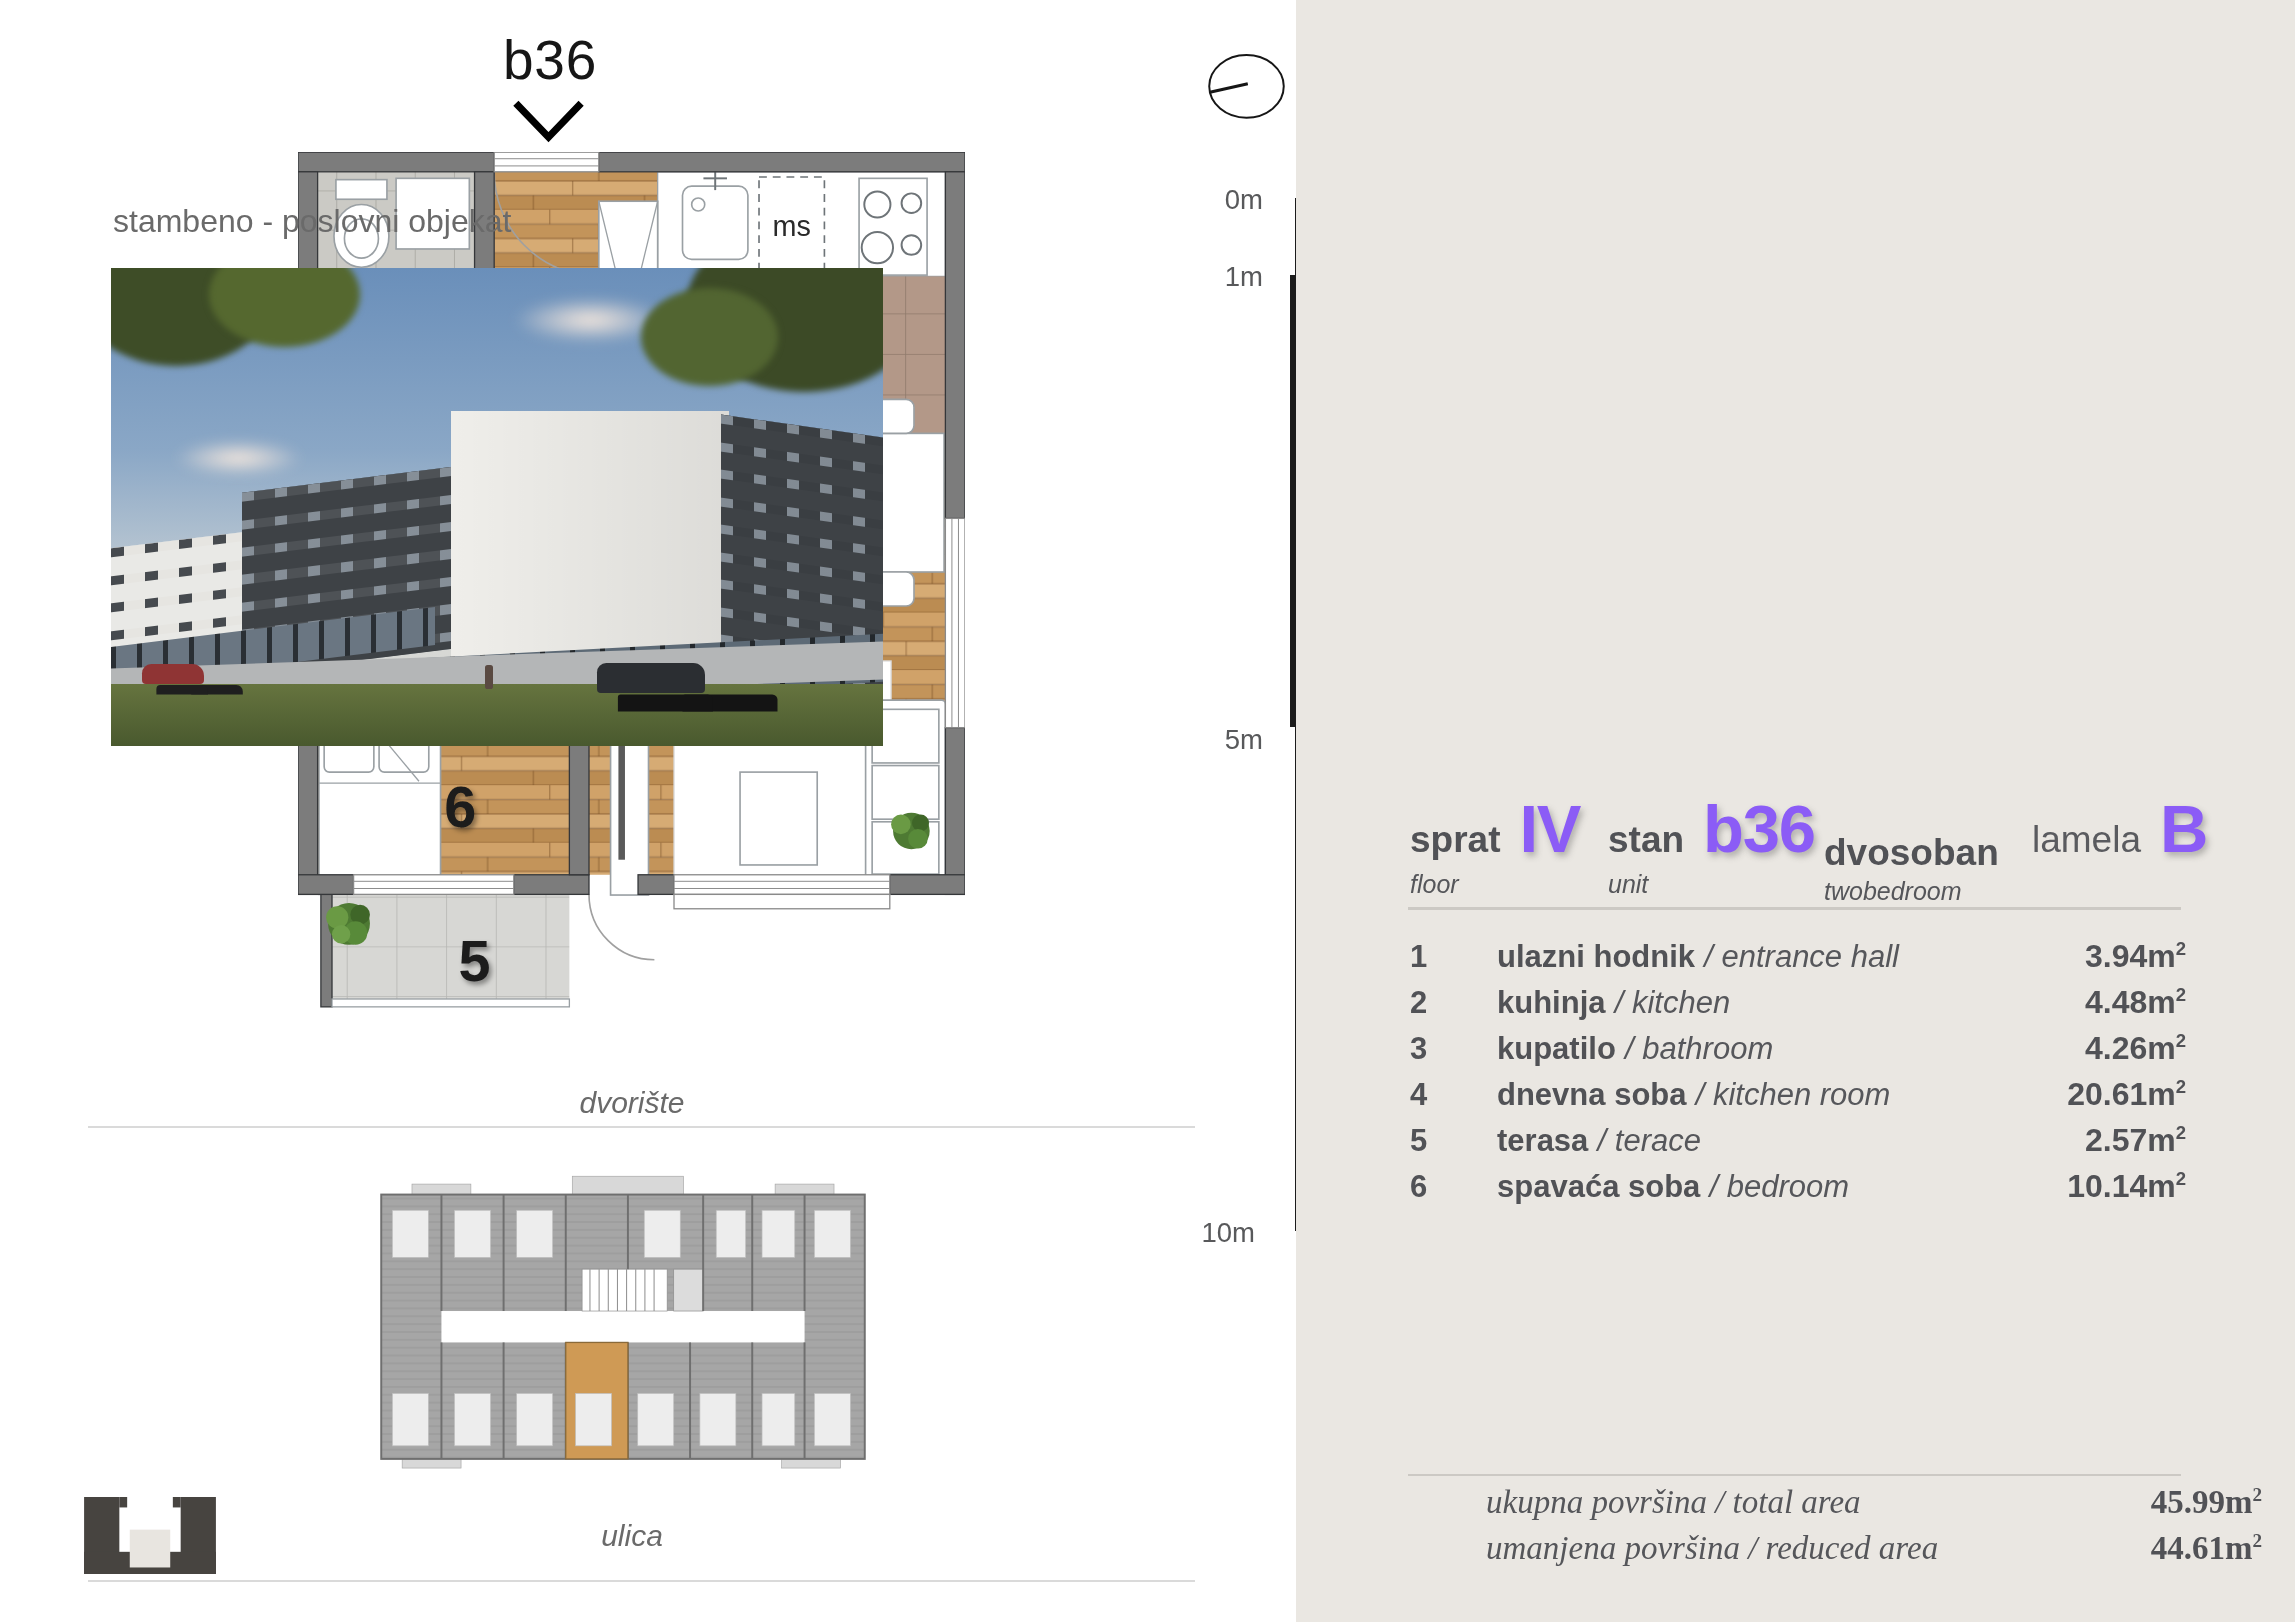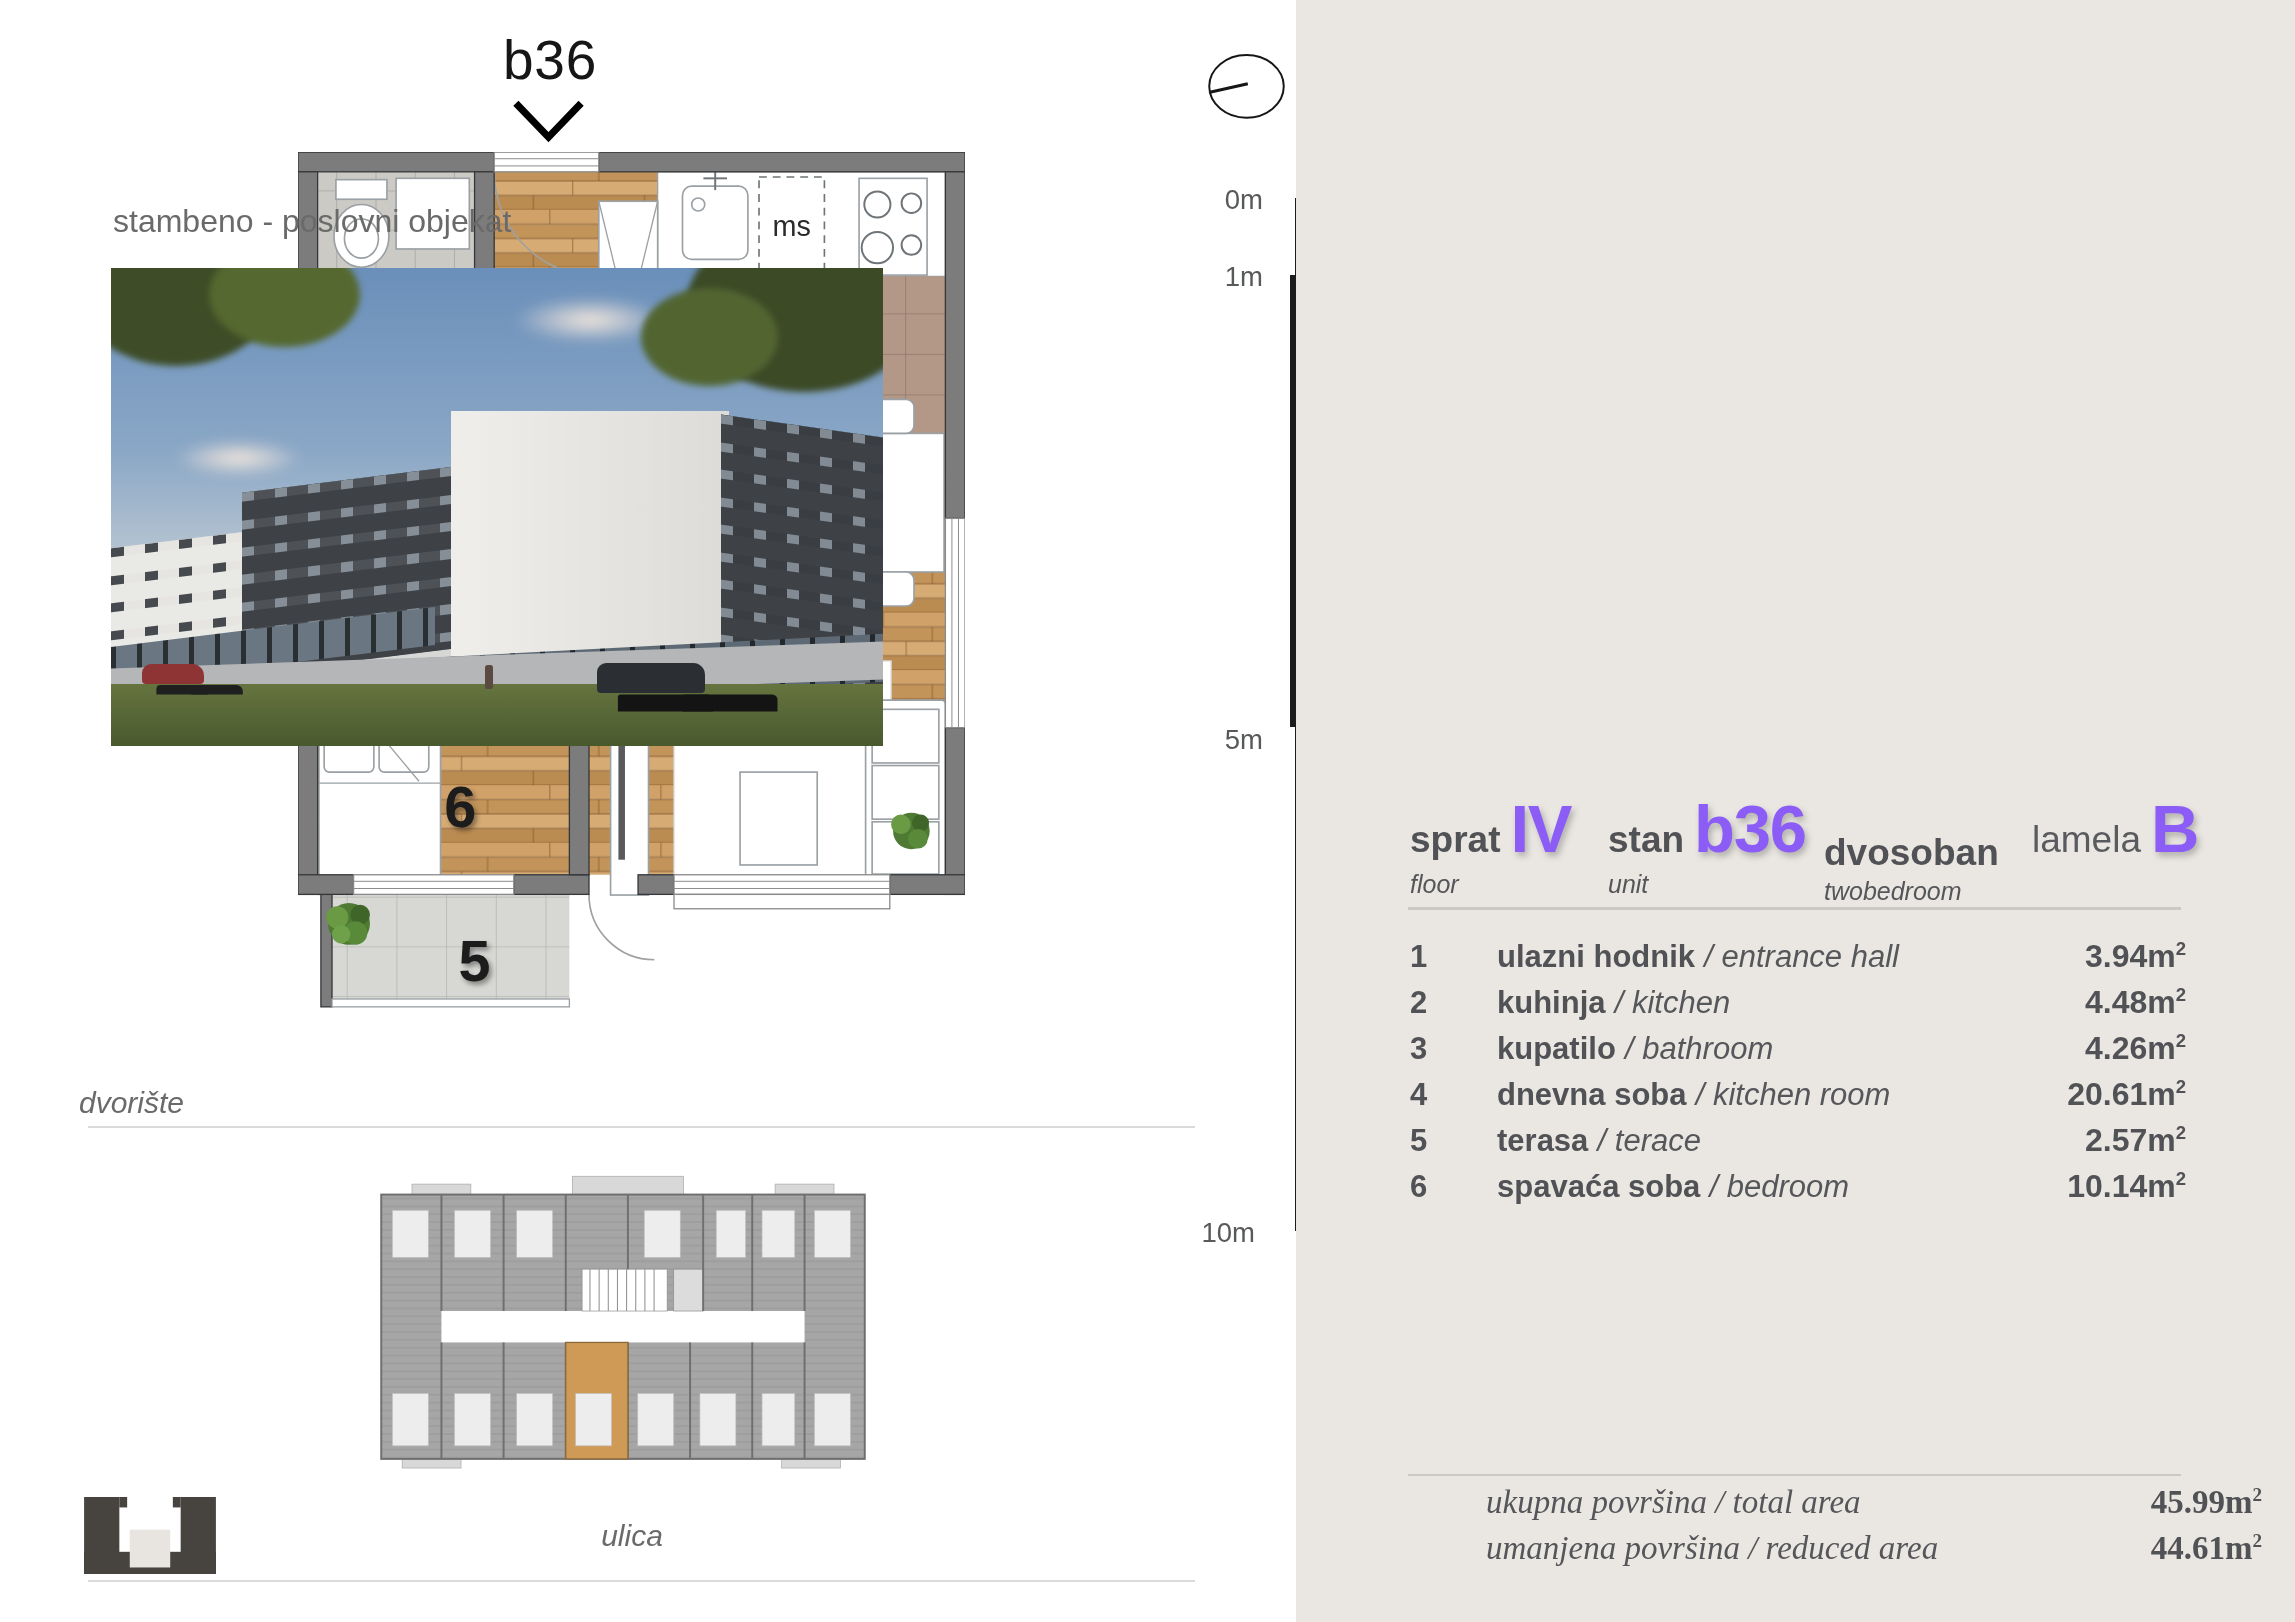--- a/index.html
+++ b/index.html
@@ -4,21 +4,21 @@
 <style>
   html,body{margin:0;padding:0;background:#ffffff;}
   body{width:2295px;height:1623px;position:relative;overflow:hidden;
        font-family:"Liberation Sans", sans-serif;color:#4f5156;}
   .abs{position:absolute;}
 
   
   #plan-title{left:298px;top:27.5px;width:504px;text-align:center;
     font-size:55px;font-weight:400;color:#161616;letter-spacing:0.7px;}
   #entry-chevron{left:510px;top:98px;}
-  #label-dvoriste{left:79px;top:1086px;width:1106px;text-align:left;
+  #label-dvoriste{left:79px;top:1086px;width:1106px;text-align:center;
     font-style:italic;font-size:30px;color:#6a6a6a;}
   #label-ulica{left:79px;top:1519px;width:1106px;text-align:center;
     font-style:italic;font-size:30px;color:#6a6a6a;}
   .hdivider{height:2px;background:#dadada;}
   #divider-top{left:88px;top:1126px;width:1107px;}
   #divider-bottom{left:88px;top:1580px;width:1107px;}
 
   
   .scale-label{width:60px;text-align:right;font-size:27.5px;color:#58595b;}
   .scale-seg{width:5.9px;background:#1c1c1c;}
@@ -34,21 +34,21 @@
   .bwing{position:absolute;}
   .win-dark{background-image:
       repeating-linear-gradient(180deg,rgba(233,233,230,0) 0 9.2px,#e9e9e6 9.2px 27.5px),
       repeating-linear-gradient(90deg,rgba(42,47,53,.85) 0 13px,rgba(0,0,0,0) 13px 34px);}
   .win-light{background-image:
       repeating-linear-gradient(180deg,rgba(0,0,0,0) 0 9.2px,rgba(62,66,70,1) 9.2px 27.5px),
       repeating-linear-gradient(90deg,rgba(148,158,168,.8) 0 11.8px,rgba(0,0,0,0) 11.8px 33px);}
   .blob{position:absolute;border-radius:50%;filter:blur(3.3px);}
   .carbody{position:absolute;border-radius:9.2px 11.8px 3.9px 3.9px;} 
   .ugroup{position:absolute;display:flex;flex-direction:column;}
-  .uline{display:flex;align-items:baseline;gap:10px;}
+  .uline{display:flex;align-items:baseline;gap:19px;}
   .uword{font-size:37px;font-weight:700;color:#515256;}
   .uword-light{font-size:37px;font-weight:400;color:#5a5b5f;}
   .ubig{font-size:67px;font-weight:700;color:#8b5cf6;letter-spacing:-1.3px;
         text-shadow:2.6px 3.9px 5.9px rgba(70,70,70,.35);}
   .usub{font-size:25px;font-style:italic;color:#55565a;margin-top:3px;}
   .pdivider{height:2.6px;background:#ccc9c4;}
 
   #room-list{left:1410px;top:938px;width:776px;}
   .rrow{display:flex;align-items:baseline;height:46px;}
   .rnum{width:63px;font-size:31px;font-weight:700;color:#515256;}

